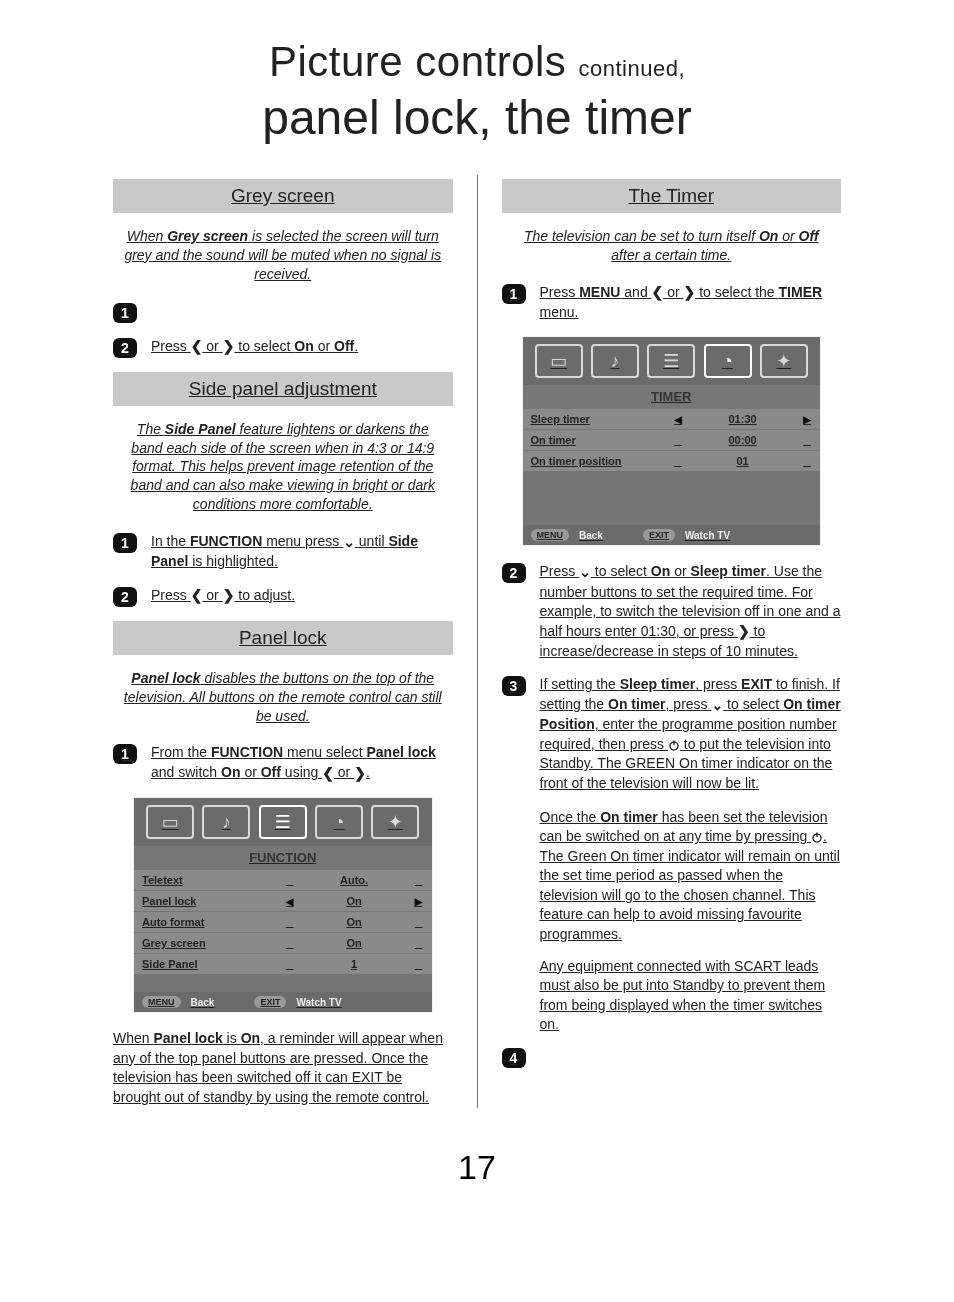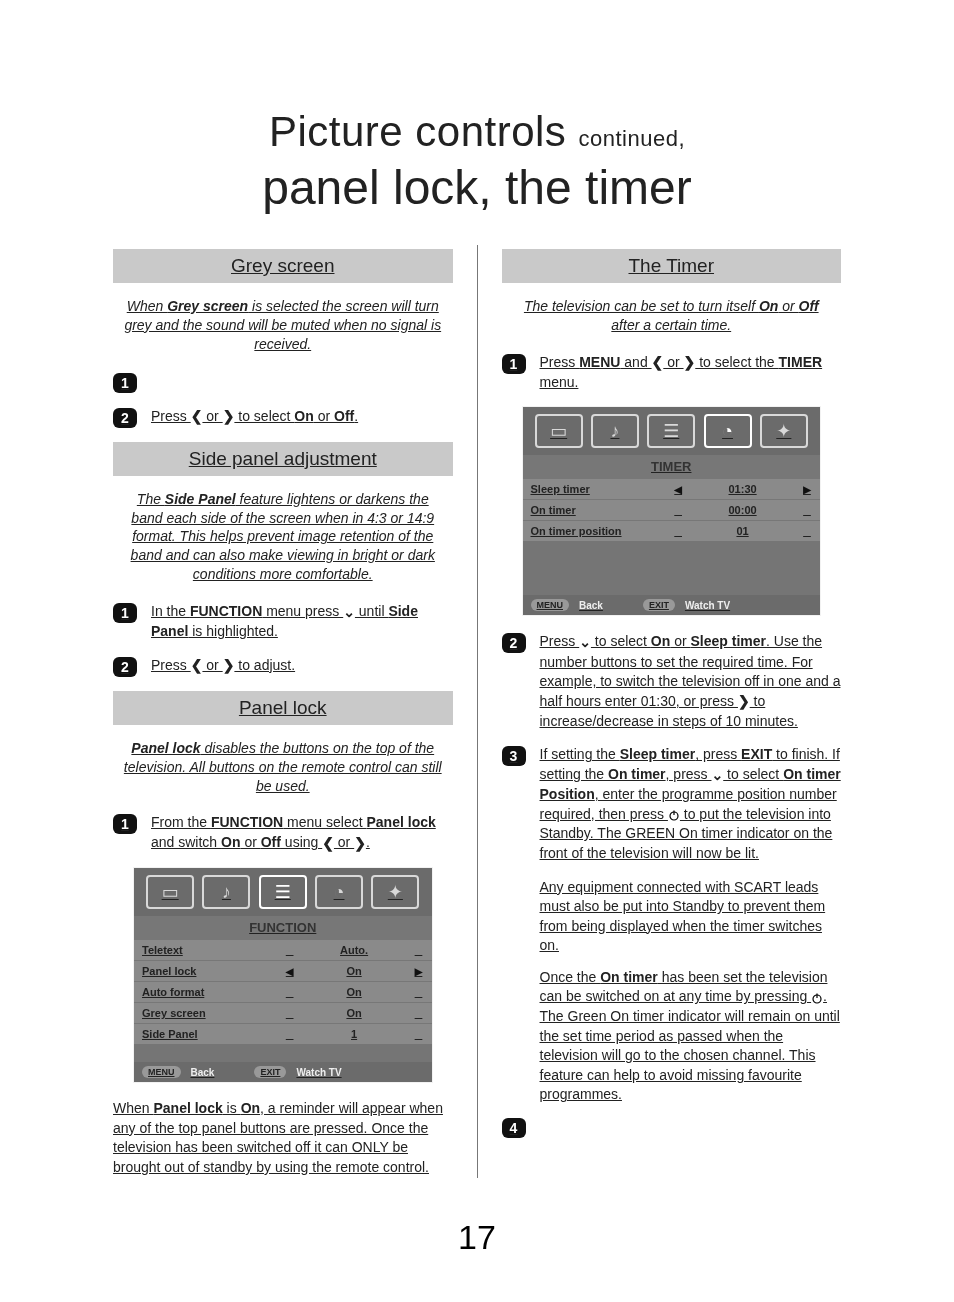--- a/index.html
+++ b/index.html
@@ -4,21 +4,21 @@
 <style>
   body {
     margin: 0;
     font-family: Arial, Helvetica, sans-serif;
     background: #fff;
     color: #222;
     width: 954px;
   }
   .page {
     width: 954px;
-    padding: 108px 0 40px 0;
+    padding: 38px 0 40px 0;
     box-sizing: border-box;
   }
   .title-block {
     text-align: center;
     margin-bottom: 30px;
     font-family: "Arial", sans-serif;
   }
   .title-line1 {
     font-size: 42px;
     letter-spacing: 0.5px;
@@ -281,21 +281,21 @@
         <div class="osd-footer">
           <span class="osd-btn">MENU</span>
           <span>Back</span>
           <span style="flex:0 0 20px"></span>
           <span class="osd-btn">EXIT</span>
           <span>Watch TV</span>
         </div>
       </div>
 
       <div class="after-osd">
-        <span>When </span><span class="b" style="font-weight:bold">Panel lock</span><span> is </span><span class="b" style="font-weight:bold">On</span><span>, a reminder will appear when any of the top panel buttons are pressed. Once the television has been switched off it can ONLY be brought out of standby by using the remote control.</span>
+        <span>When </span><span class="b" style="font-weight:bold">Panel lock</span><span> is </span><span class="b" style="font-weight:bold">On</span><span>, a reminder will appear when any of the top panel buttons are pressed. Once the television has been switched off it can EXIT be brought out of standby by using the remote control.</span>
       </div>
     </div>
 
     <div class="col-divider"></div>
 
     <div class="col">
       <div class="section-header">The Timer</div>
       <div class="intro">
         <span>The television can be set to turn itself </span><span style="font-weight:bold">On</span><span> or </span><span style="font-weight:bold">Off</span><span> after a certain time.</span>
       </div>
@@ -354,29 +354,29 @@
       <div class="step">
         <div class="step-num">3</div>
         <div class="step-text">
           <span>If setting the </span><span class="b">Sleep timer</span><span>, press </span><span class="b">EXIT</span><span> to finish. If setting the </span><span class="b">On timer</span><span>, press </span><span class="sym">⌄</span><span> to select </span><span class="b">On timer Position</span><span>, enter the programme position number required, then press </span><svg class="power-sym" viewBox="0 0 12 12">
               <circle cx="6" cy="7" r="4" fill="none" stroke="#000" stroke-width="1.2"></circle>
               <line x1="6" y1="1.5" x2="6" y2="6" stroke="#000" stroke-width="1.2"></line>
             </svg><span> to put the television into Standby. The GREEN On timer indicator on the front of the television will now be lit.</span>
         </div>
       </div>
 
-      <div class="body-para">Any equipment connected with SCART leads must also be put into Standby to prevent them from being displayed when the timer switches on.</div>
-
       <div class="body-para">
         <span>Once the </span><span class="b" style="font-weight:bold">On timer</span><span> has been set the television can be switched on at any time by pressing </span><svg class="power-sym" viewBox="0 0 12 12">
             <circle cx="6" cy="7" r="4" fill="none" stroke="#000" stroke-width="1.2"></circle>
             <line x1="6" y1="1.5" x2="6" y2="6" stroke="#000" stroke-width="1.2"></line>
           </svg><span>. The Green On timer indicator will remain on until the set time period as passed when the television will go to the chosen channel. This feature can help to avoid missing favourite programmes.</span>
       </div>
 
+      <div class="body-para">Any equipment connected with SCART leads must also be put into Standby to prevent them from being displayed when the timer switches on.</div>
+
       <div class="step">
         <div class="step-num">4</div>
       </div>
     </div>
   </div>
 
   <div class="page-number">17</div>
 </div>
 
 </body></html>

